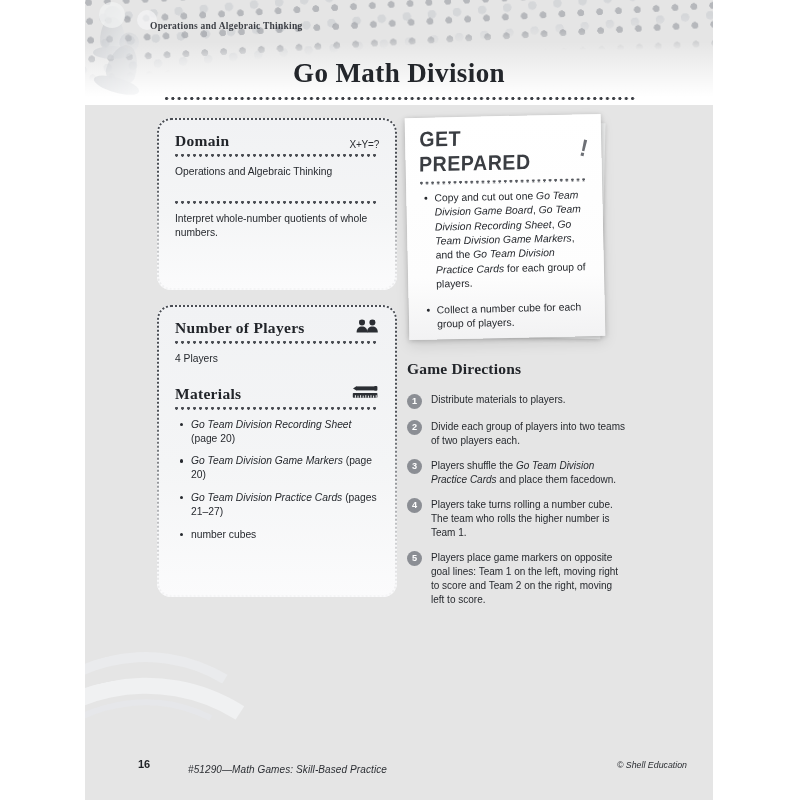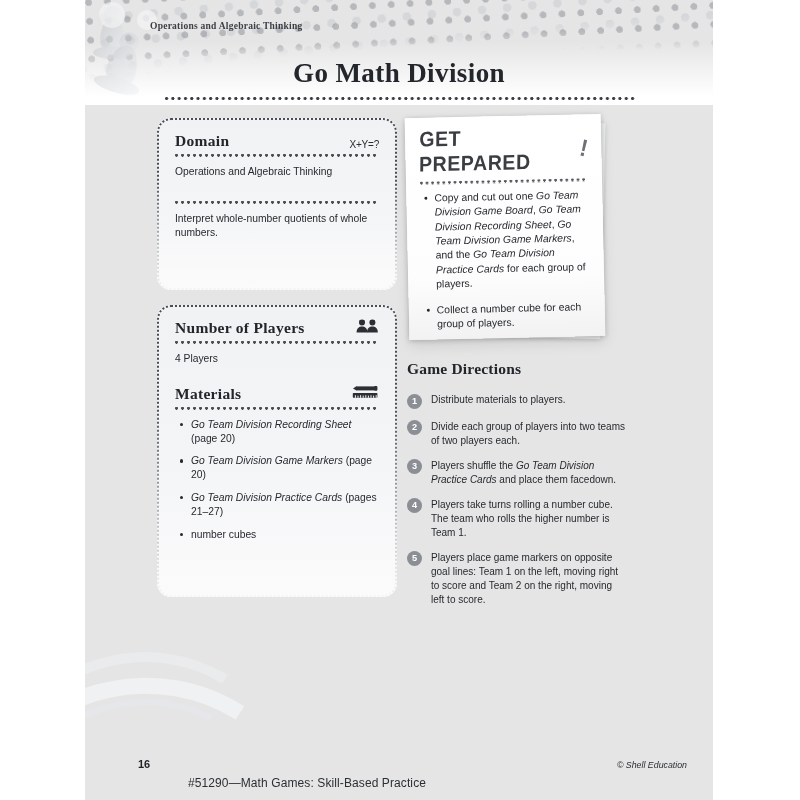--- a/index.html
+++ b/index.html
@@ -340,22 +340,23 @@
     position: absolute;
     left: 44px; top: 0;
     font-family: "Liberation Sans", sans-serif;
     font-size: 11px;
     font-weight: 700;
     color: #1f2226;
     margin-left: 9px;
   }
   .f-mid {
     position: absolute;
-    left: 103px; top: 18px;
-    font-size: 12px;
+    left: 103px; top: 6px;
+    font-size: 10px;
+    font-style: italic;
     color: #2b2e33;
     letter-spacing: 0.1px;
   }
   .f-right {
     position: absolute;
     right: 26px; top: 2px;
     font-size: 8.8px;
     font-style: italic;
     color: #2b2e33;
   }

